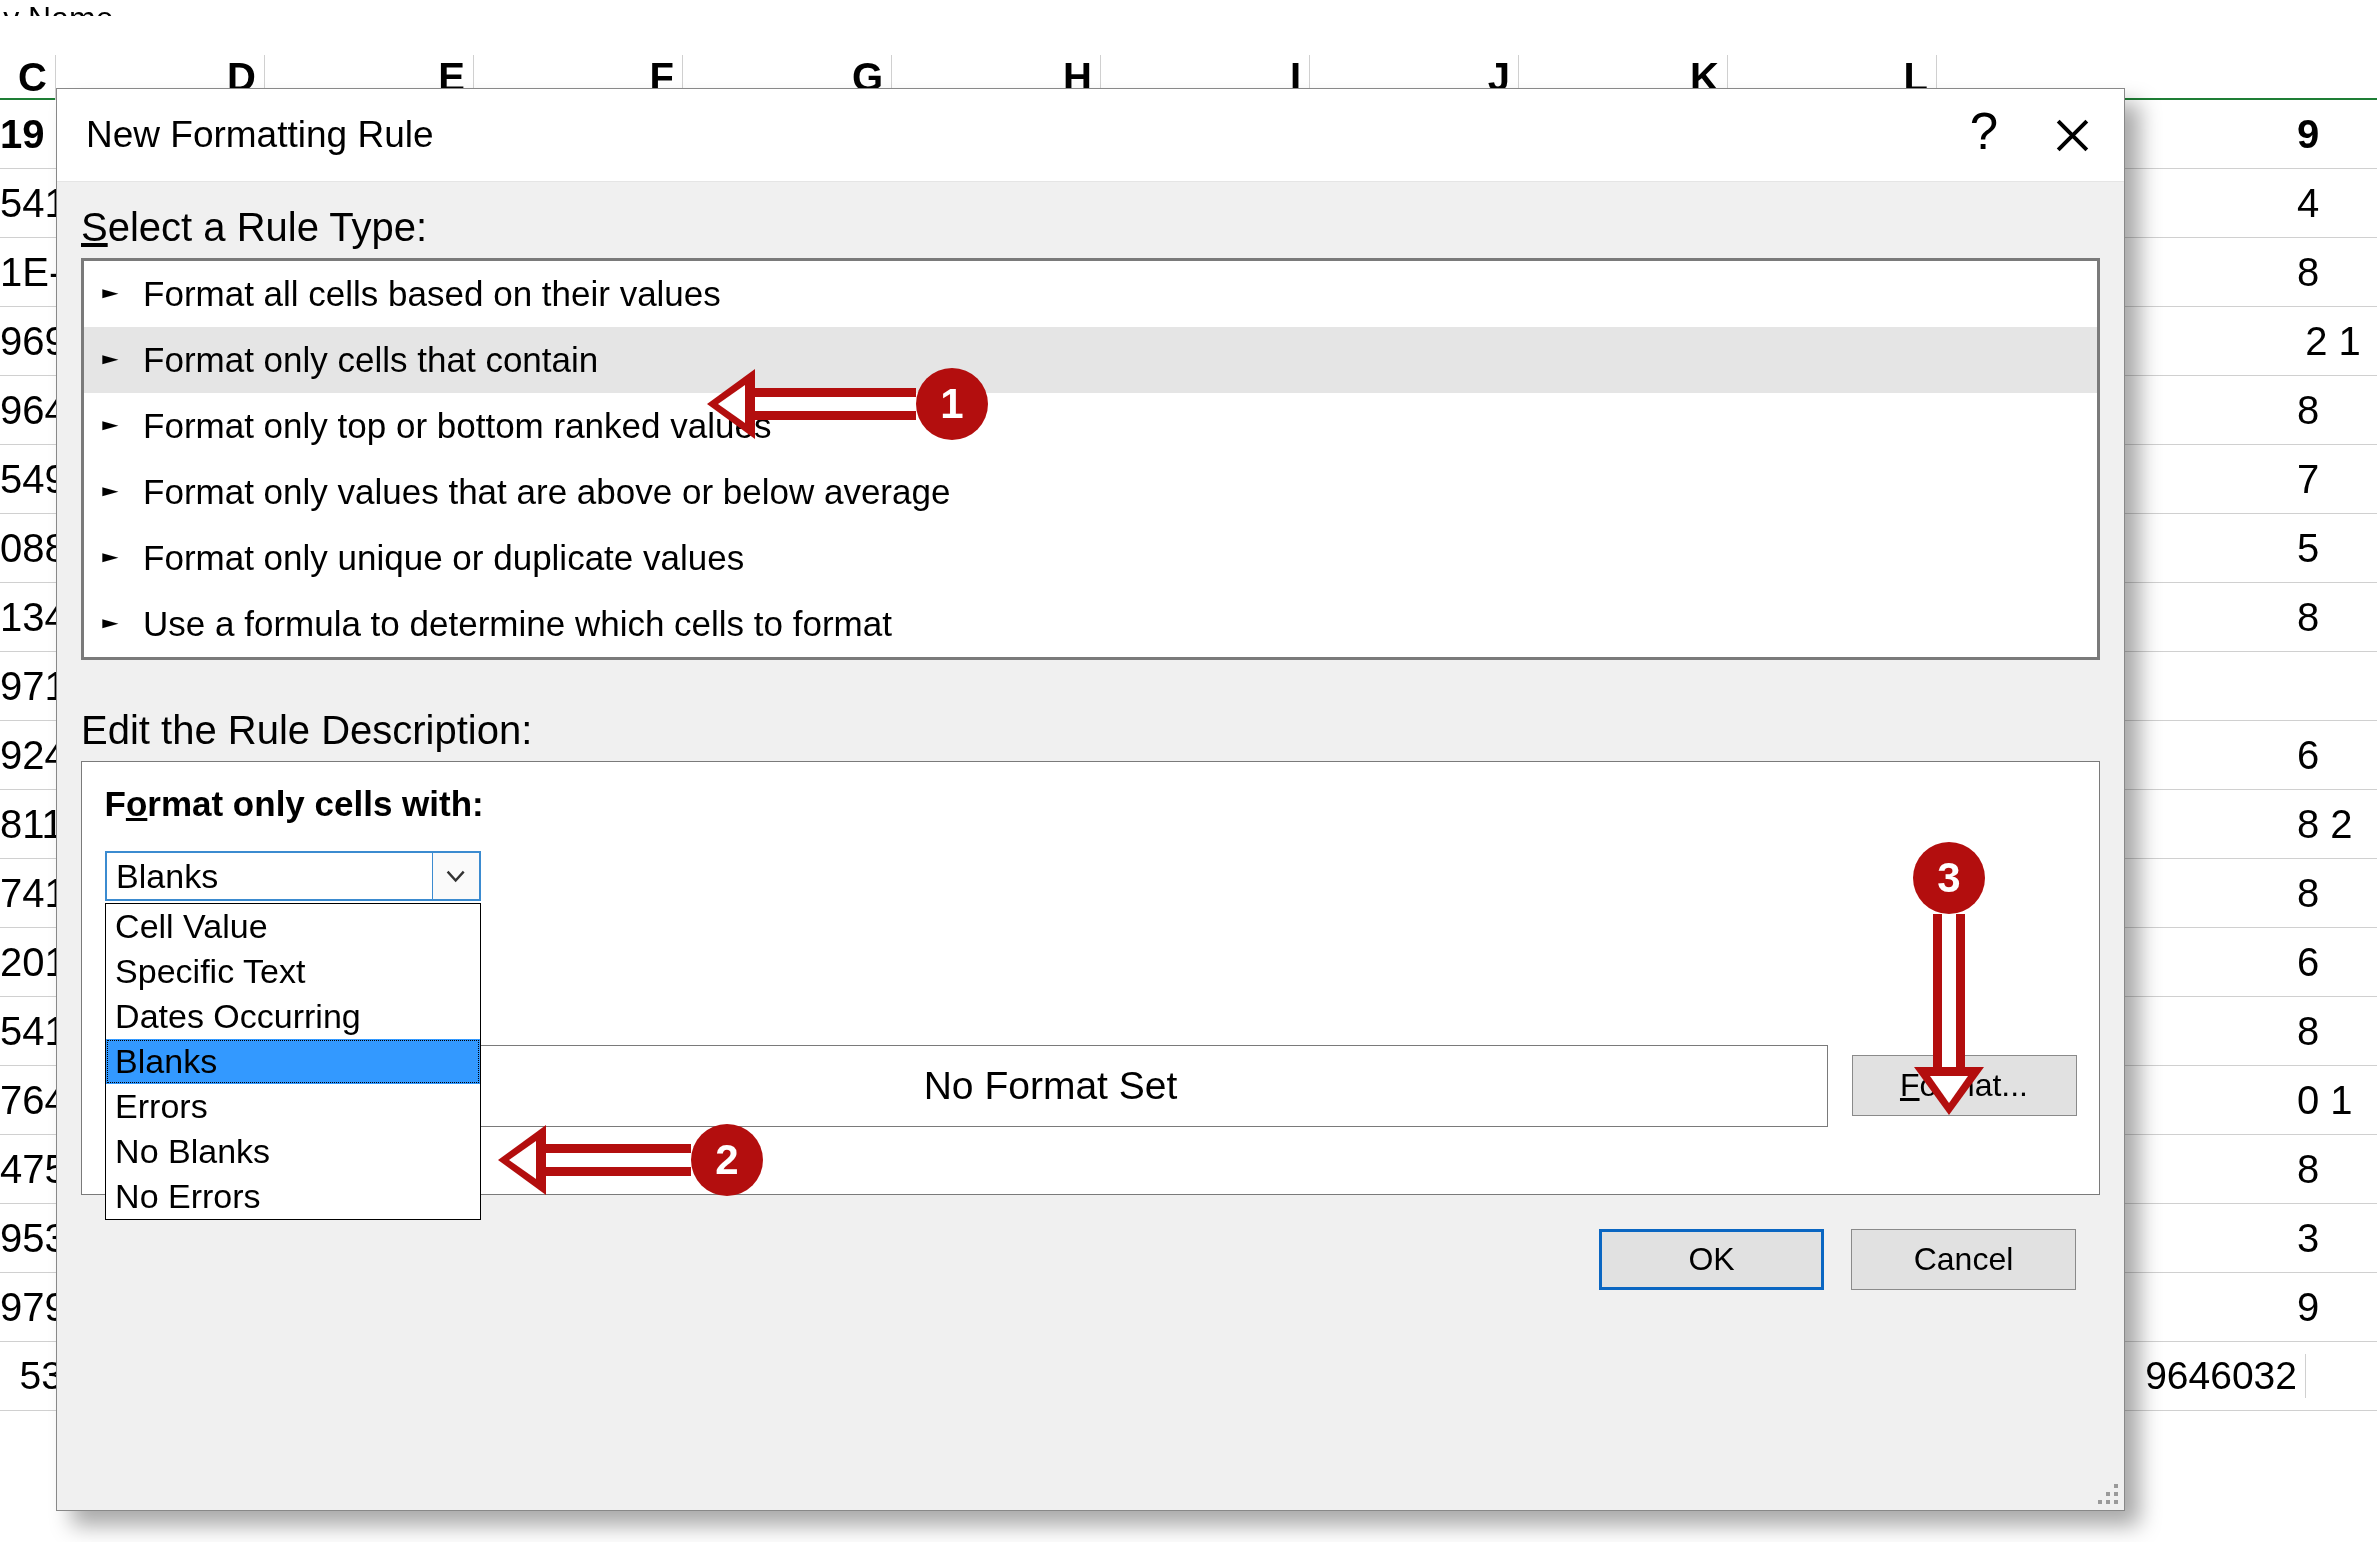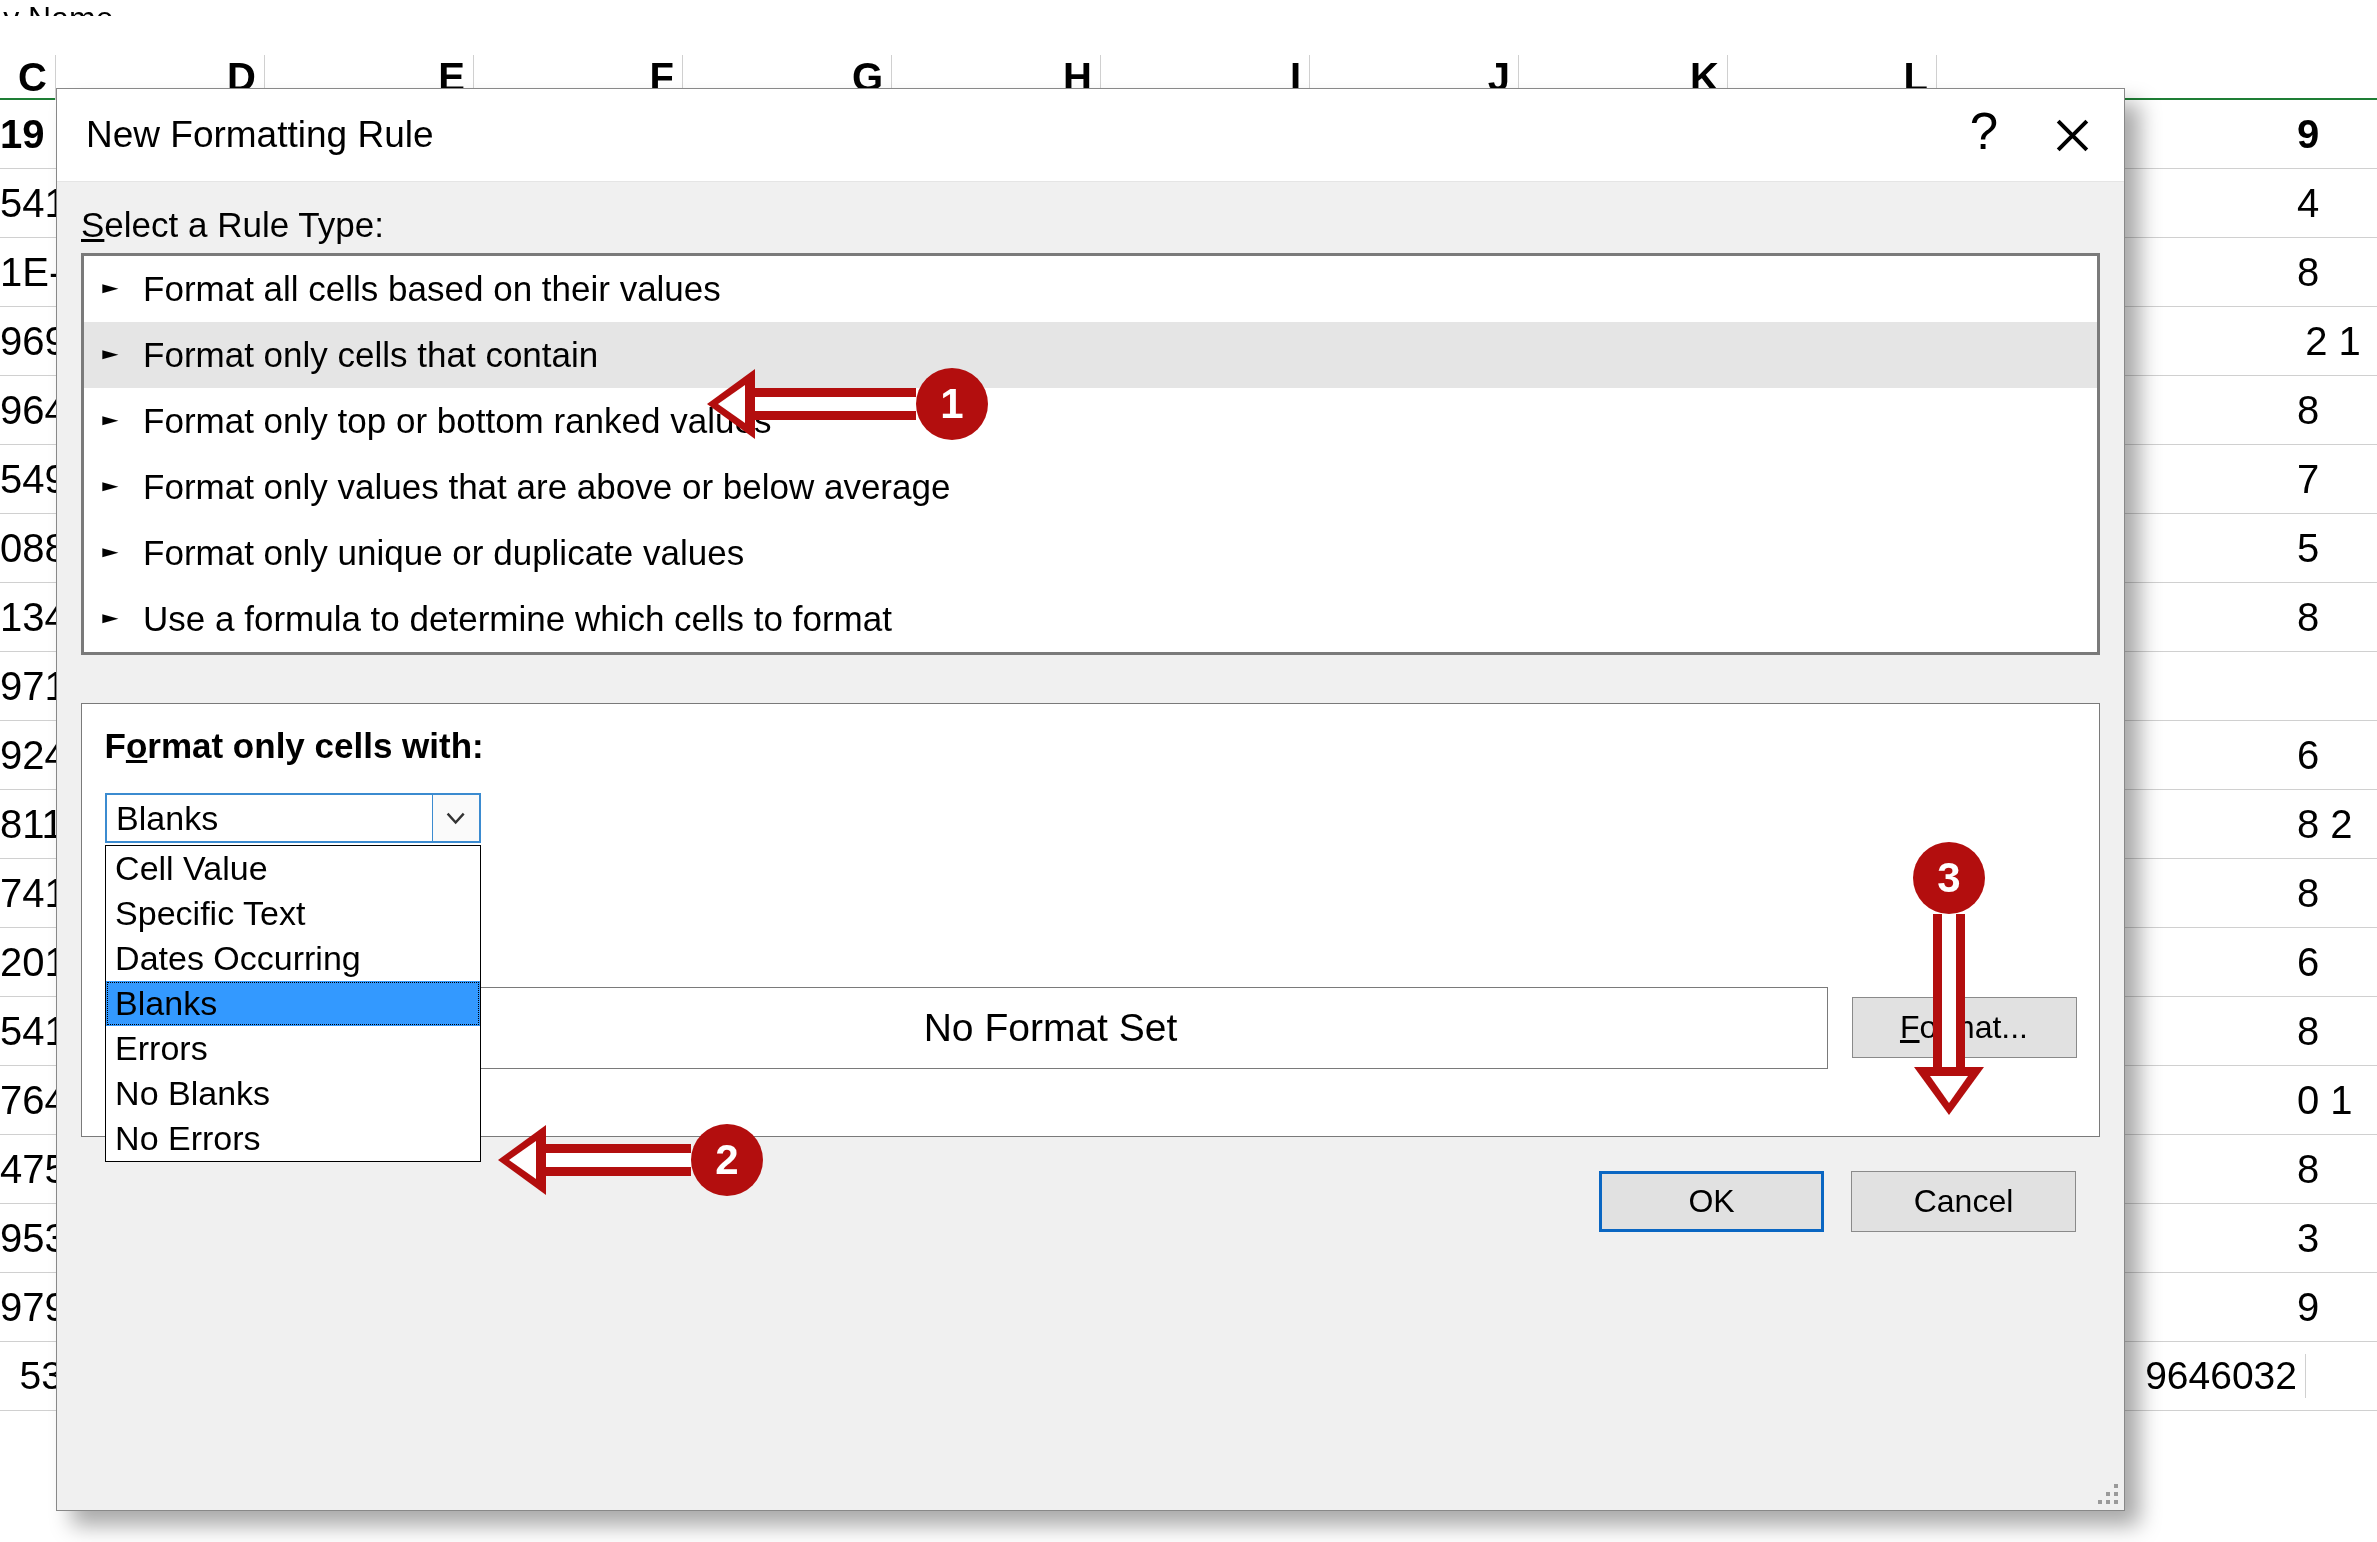--- a/index.html
+++ b/index.html
@@ -82,21 +82,21 @@
 
   .dialog-body {
     flex: 1;
     background: #f0f0f0;
     padding: 22.5px 24px 24px 24px;
     display: flex;
     flex-direction: column;
   }
 
   .section-label {
-    font-size: 35px;
+    font-size: 40px;
     color: #000;
     margin-bottom: 8px;
   }
   .section-label .ul { text-decoration: underline; }
 
   .rule-type-box {
     border: 3.2px solid #7a7a7a;
     background: #fff;
     padding: 0;
     margin-bottom: 48px;
@@ -582,20 +582,21 @@
         <div class="rule-type-item">
           <span class="rule-arrow-glyph" style="transform: scaleY(0.55);">►</span>
           <span>Format only unique or duplicate values</span>
         </div>
         <div class="rule-type-item">
           <span class="rule-arrow-glyph" style="transform: scaleY(0.55);">►</span>
           <span>Use a formula to determine which cells to format</span>
         </div>
       </div>
 
+    <div class="section-label">Edit the Rule Description:</div>
 
     <div class="edit-desc-box">
       <div class="format-with-label">
         <span>F</span><span class="ul">o</span><span>rmat only cells with:</span>
       </div>
 
       <div class="combo">
         <div class="combo-text">Blanks</div>
         <div class="combo-btn">
           <svg viewBox="0 0 24 16">

